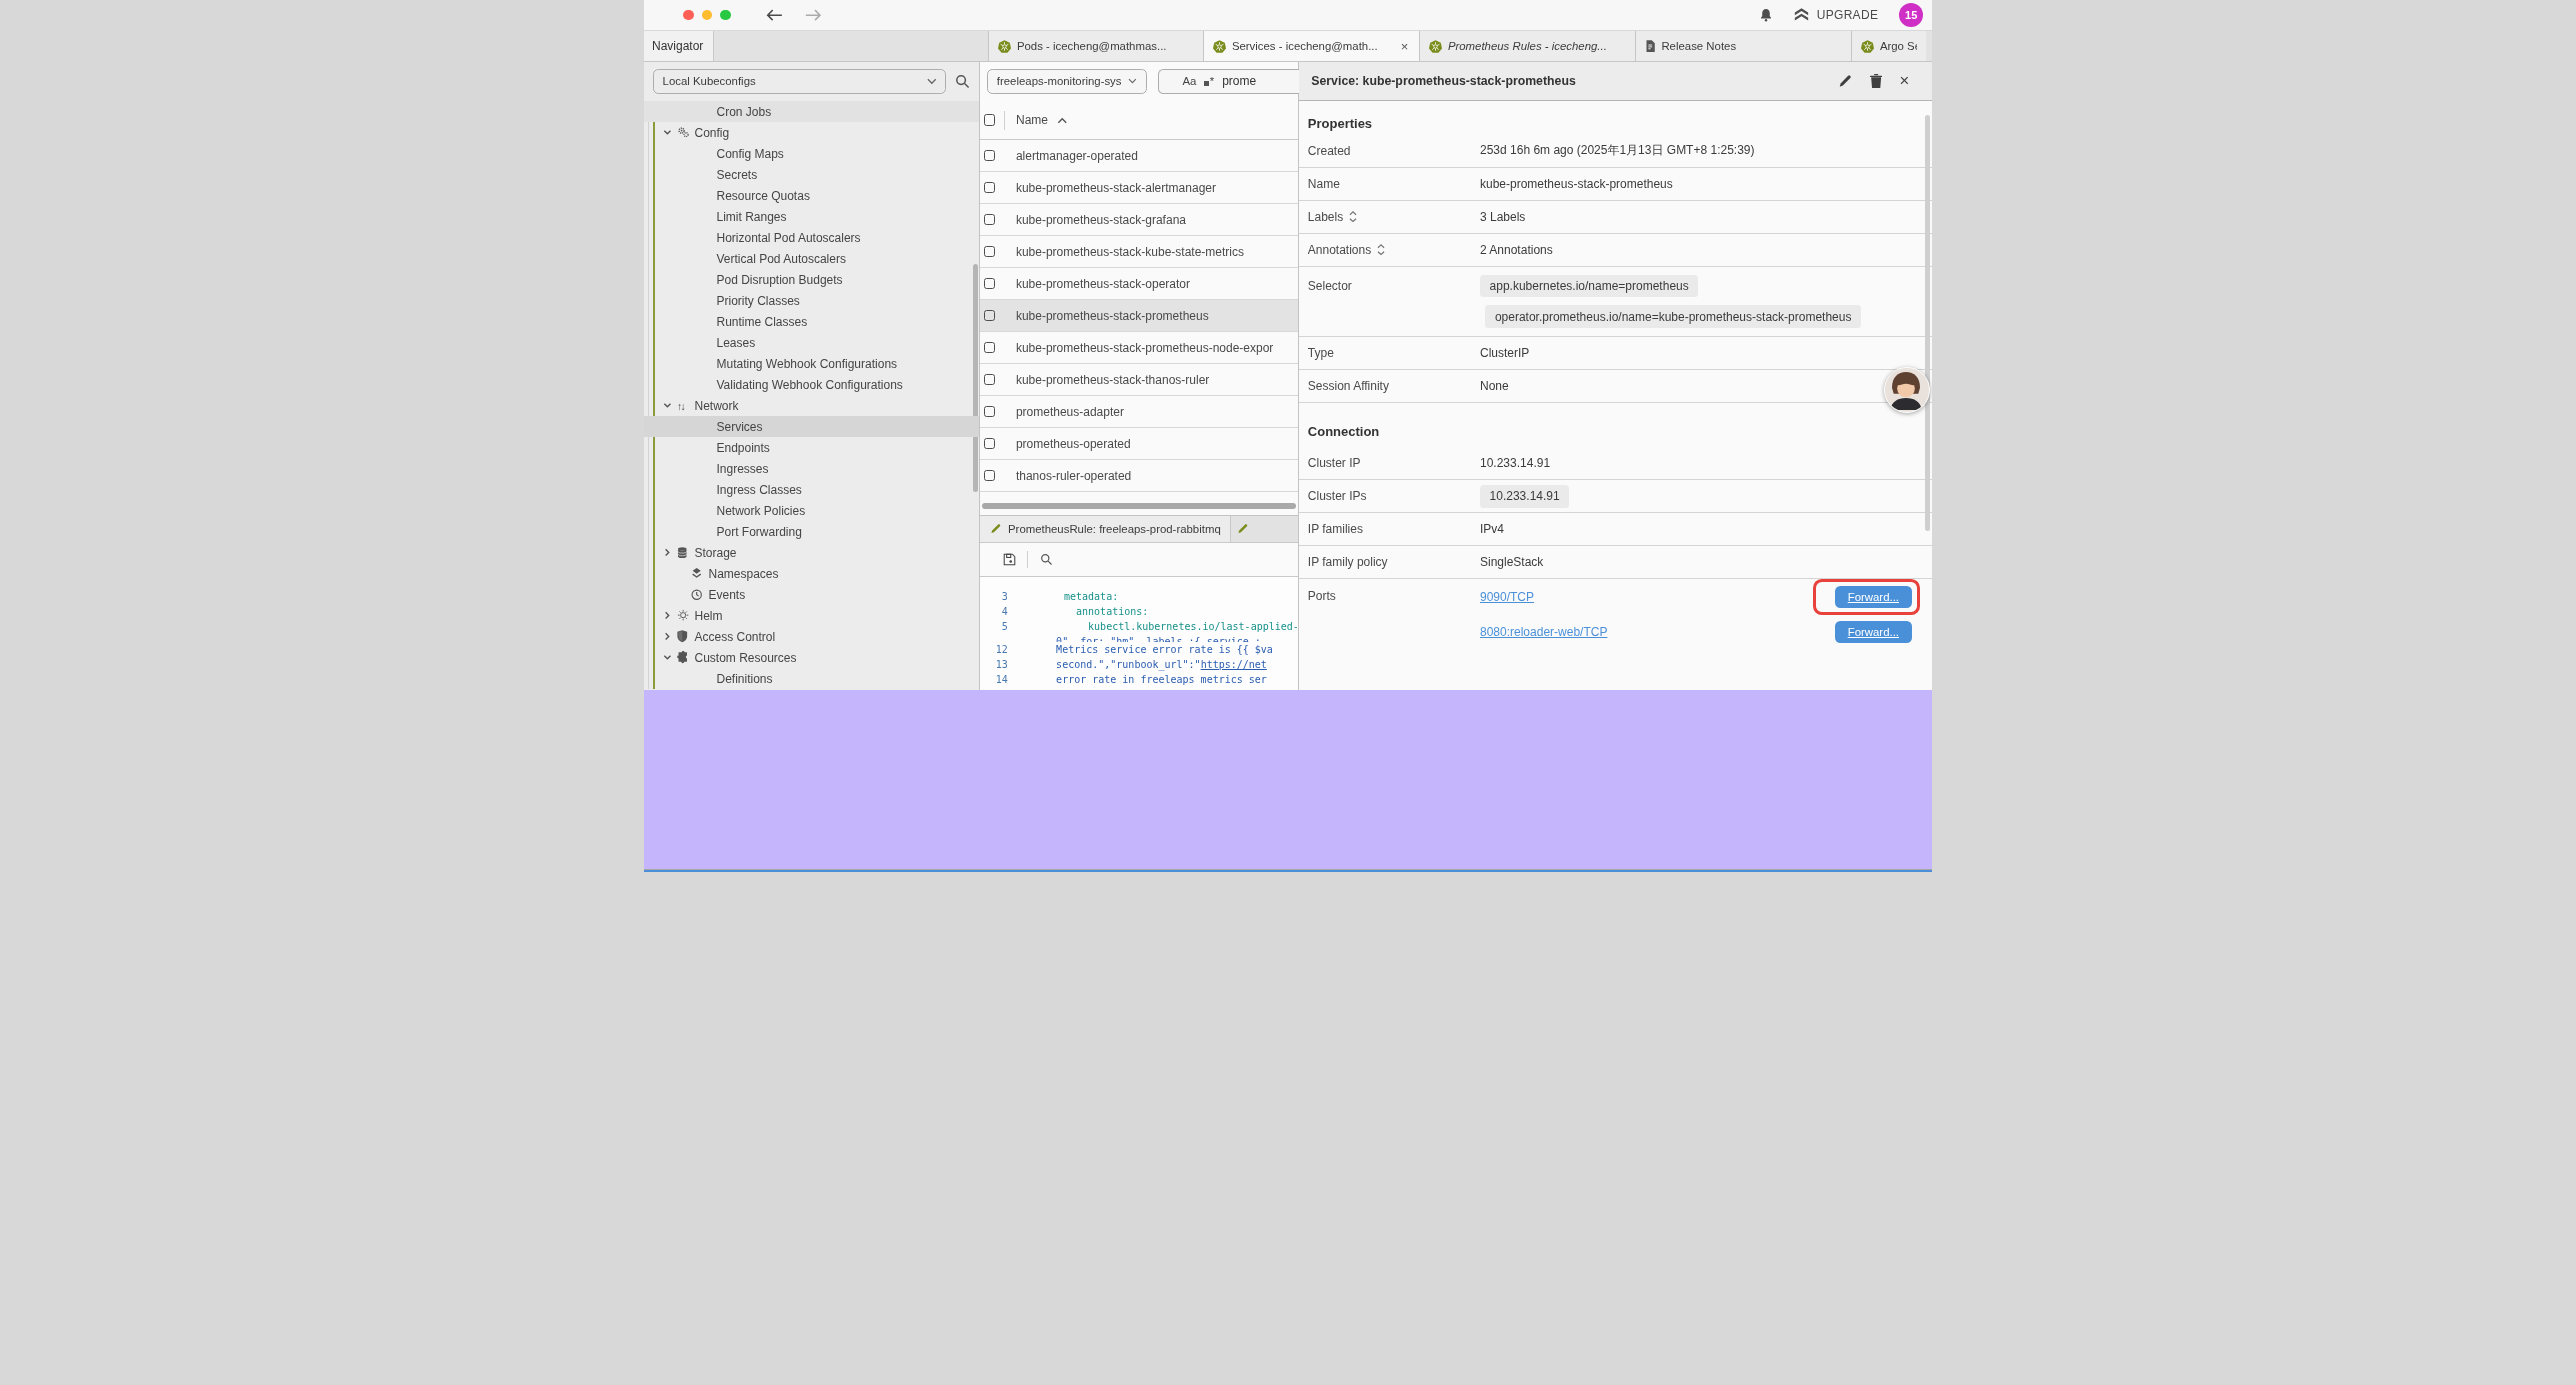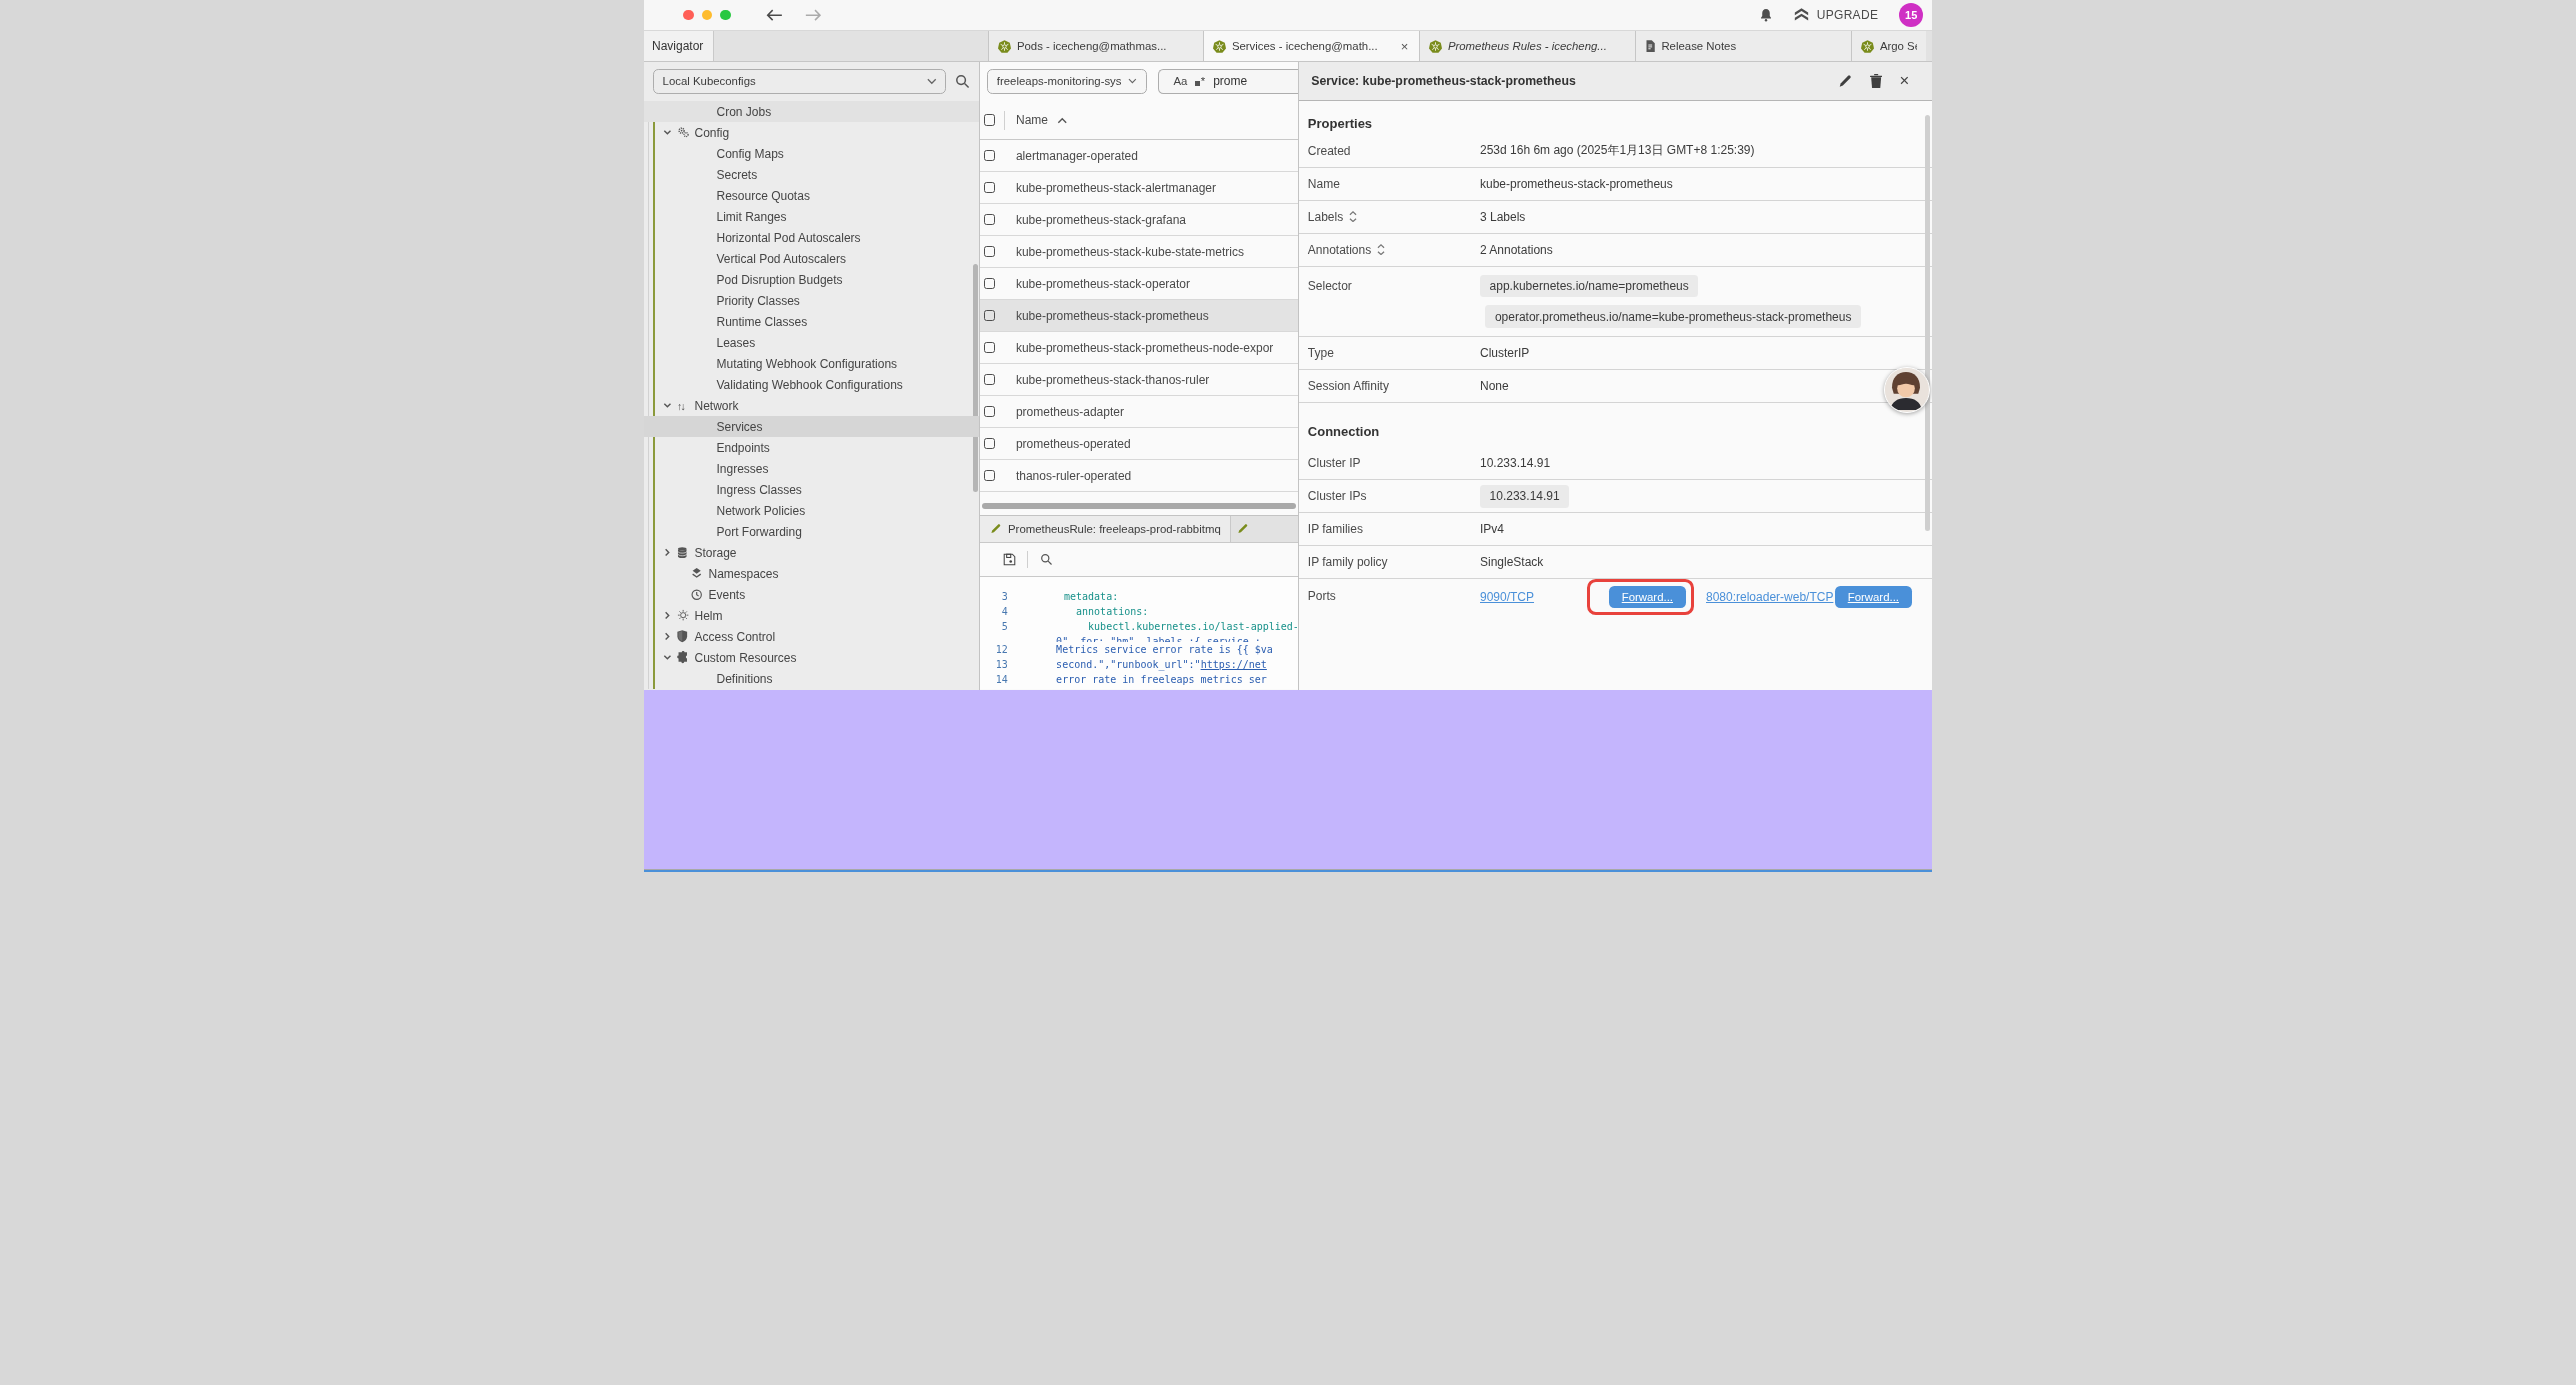--- a/index.html
+++ b/index.html
@@ -59,21 +59,21 @@
   .updown { font-size:10.5px; color:#555; letter-spacing:-1.8px; }
   .side-scroll { position:absolute; right:0.9px; top:202px; width:5.3px; height:228px;
     background:#b5b5b5; border-radius:2.6px; }
   
   .list-panel { width:319px; flex:none; background:#fafafa; border-right:0.9px solid #c3c3c3;
     display:flex; flex-direction:column; }
   .list-toolbar { height:39px; display:flex; align-items:center; padding:0 0 0 7px; gap:10.5px;
     background:#fafafa; }
   .ns-select { width:160px; background:#f6f6f6; }
   .filter-box { flex:1; height:25.4px; border:0.9px solid #adadad; border-radius:5.3px 0 0 5.3px; border-right:none;
-    display:flex; align-items:center; gap:8px; padding:0 15px; background:#f6f6f6; }
+    display:flex; align-items:center; gap:8px; padding:0 24px; background:#f6f6f6; }
   .ftoggle { color:#444; font-size:11.4px; display:flex; align-items:flex-end; }
   .regex-sq { width:4.4px; height:4.4px; background:#555; display:inline-block; margin:0 0.9px 1.8px 0; }
   .filter-input { border:none; outline:none; background:transparent; width:61px;
     font:12px "Liberation Sans", sans-serif; color:#333; }
   .list-table { height:415px; position:relative; border-bottom:0.9px solid #c3c3c3; background:#fafafa; }
   .t-head { height:39px; display:flex; align-items:center; padding-left:3.5px; border-bottom:0.9px solid #c8c8c8; }
   .cb { width:11.4px; height:11.4px; border:1.3px solid #4d4d4d; border-radius:2.6px; flex:none; }
   .hdr-sep { width:0.9px; height:19px; background:#d0d0d0; margin-left:8.8px; }
   .t-head .col-name { margin-left:11.4px; font-size:12px; color:#4a4a4a; }
   .sort-caret { margin-left:8.8px; display:flex; }
@@ -122,21 +122,21 @@
   .kind-text .d-value { display:block; color:#3b3b3b; }
   .kind-link .d-value-link { display:inline; color:#4a90d9; text-decoration:underline; }
   .kind-chip .d-chip { display:inline-block; }
   .d-chip, .chip { background:#eaeaea; border-radius:3.5px; padding:4.4px 9.6px; color:#3b3b3b; }
   .d-chips { display:none; }
   .kind-chips .d-chips { display:flex; flex-direction:column; align-items:flex-start; gap:8px; padding:8px 0; }
   .kind-chips { align-items:flex-start; }
   .kind-chips .d-label { padding-top:12.3px; }
   .chip + .chip { margin-left:5.3px; }
   .d-ports { display:none; }
-  .kind-ports .d-ports { display:flex; flex-direction:row; flex:1; }
+  .kind-ports .d-ports { display:flex; flex-direction:column; flex:1; }
   .kind-ports { align-items:flex-start; }
   .kind-ports .d-label { padding-top:9.6px; }
   .port-row { display:flex; align-items:center; height:35px; width:100%; }
   .port-link { color:#4a90d9; text-decoration:underline; }
   .fwd-wrap { margin-left:auto; margin-right:20px; position:relative; }
   .fwd-btn { background:#4a90d9; color:#fff; border:none; border-radius:5.3px; padding:5.3px 13px;
     font:11.4px "Liberation Sans", sans-serif;text-decoration:underline; }
   .fwd-wrap.annotated::after { content:''; position:absolute; top:-7px; bottom:-7px; left:-22px; right:-8px;
     border:3.1px solid #e8423c; border-radius:8.8px; pointer-events:none; }
   .detail-scroll { position:absolute; right:1.8px; top:53px; width:5.3px; height:416px;

